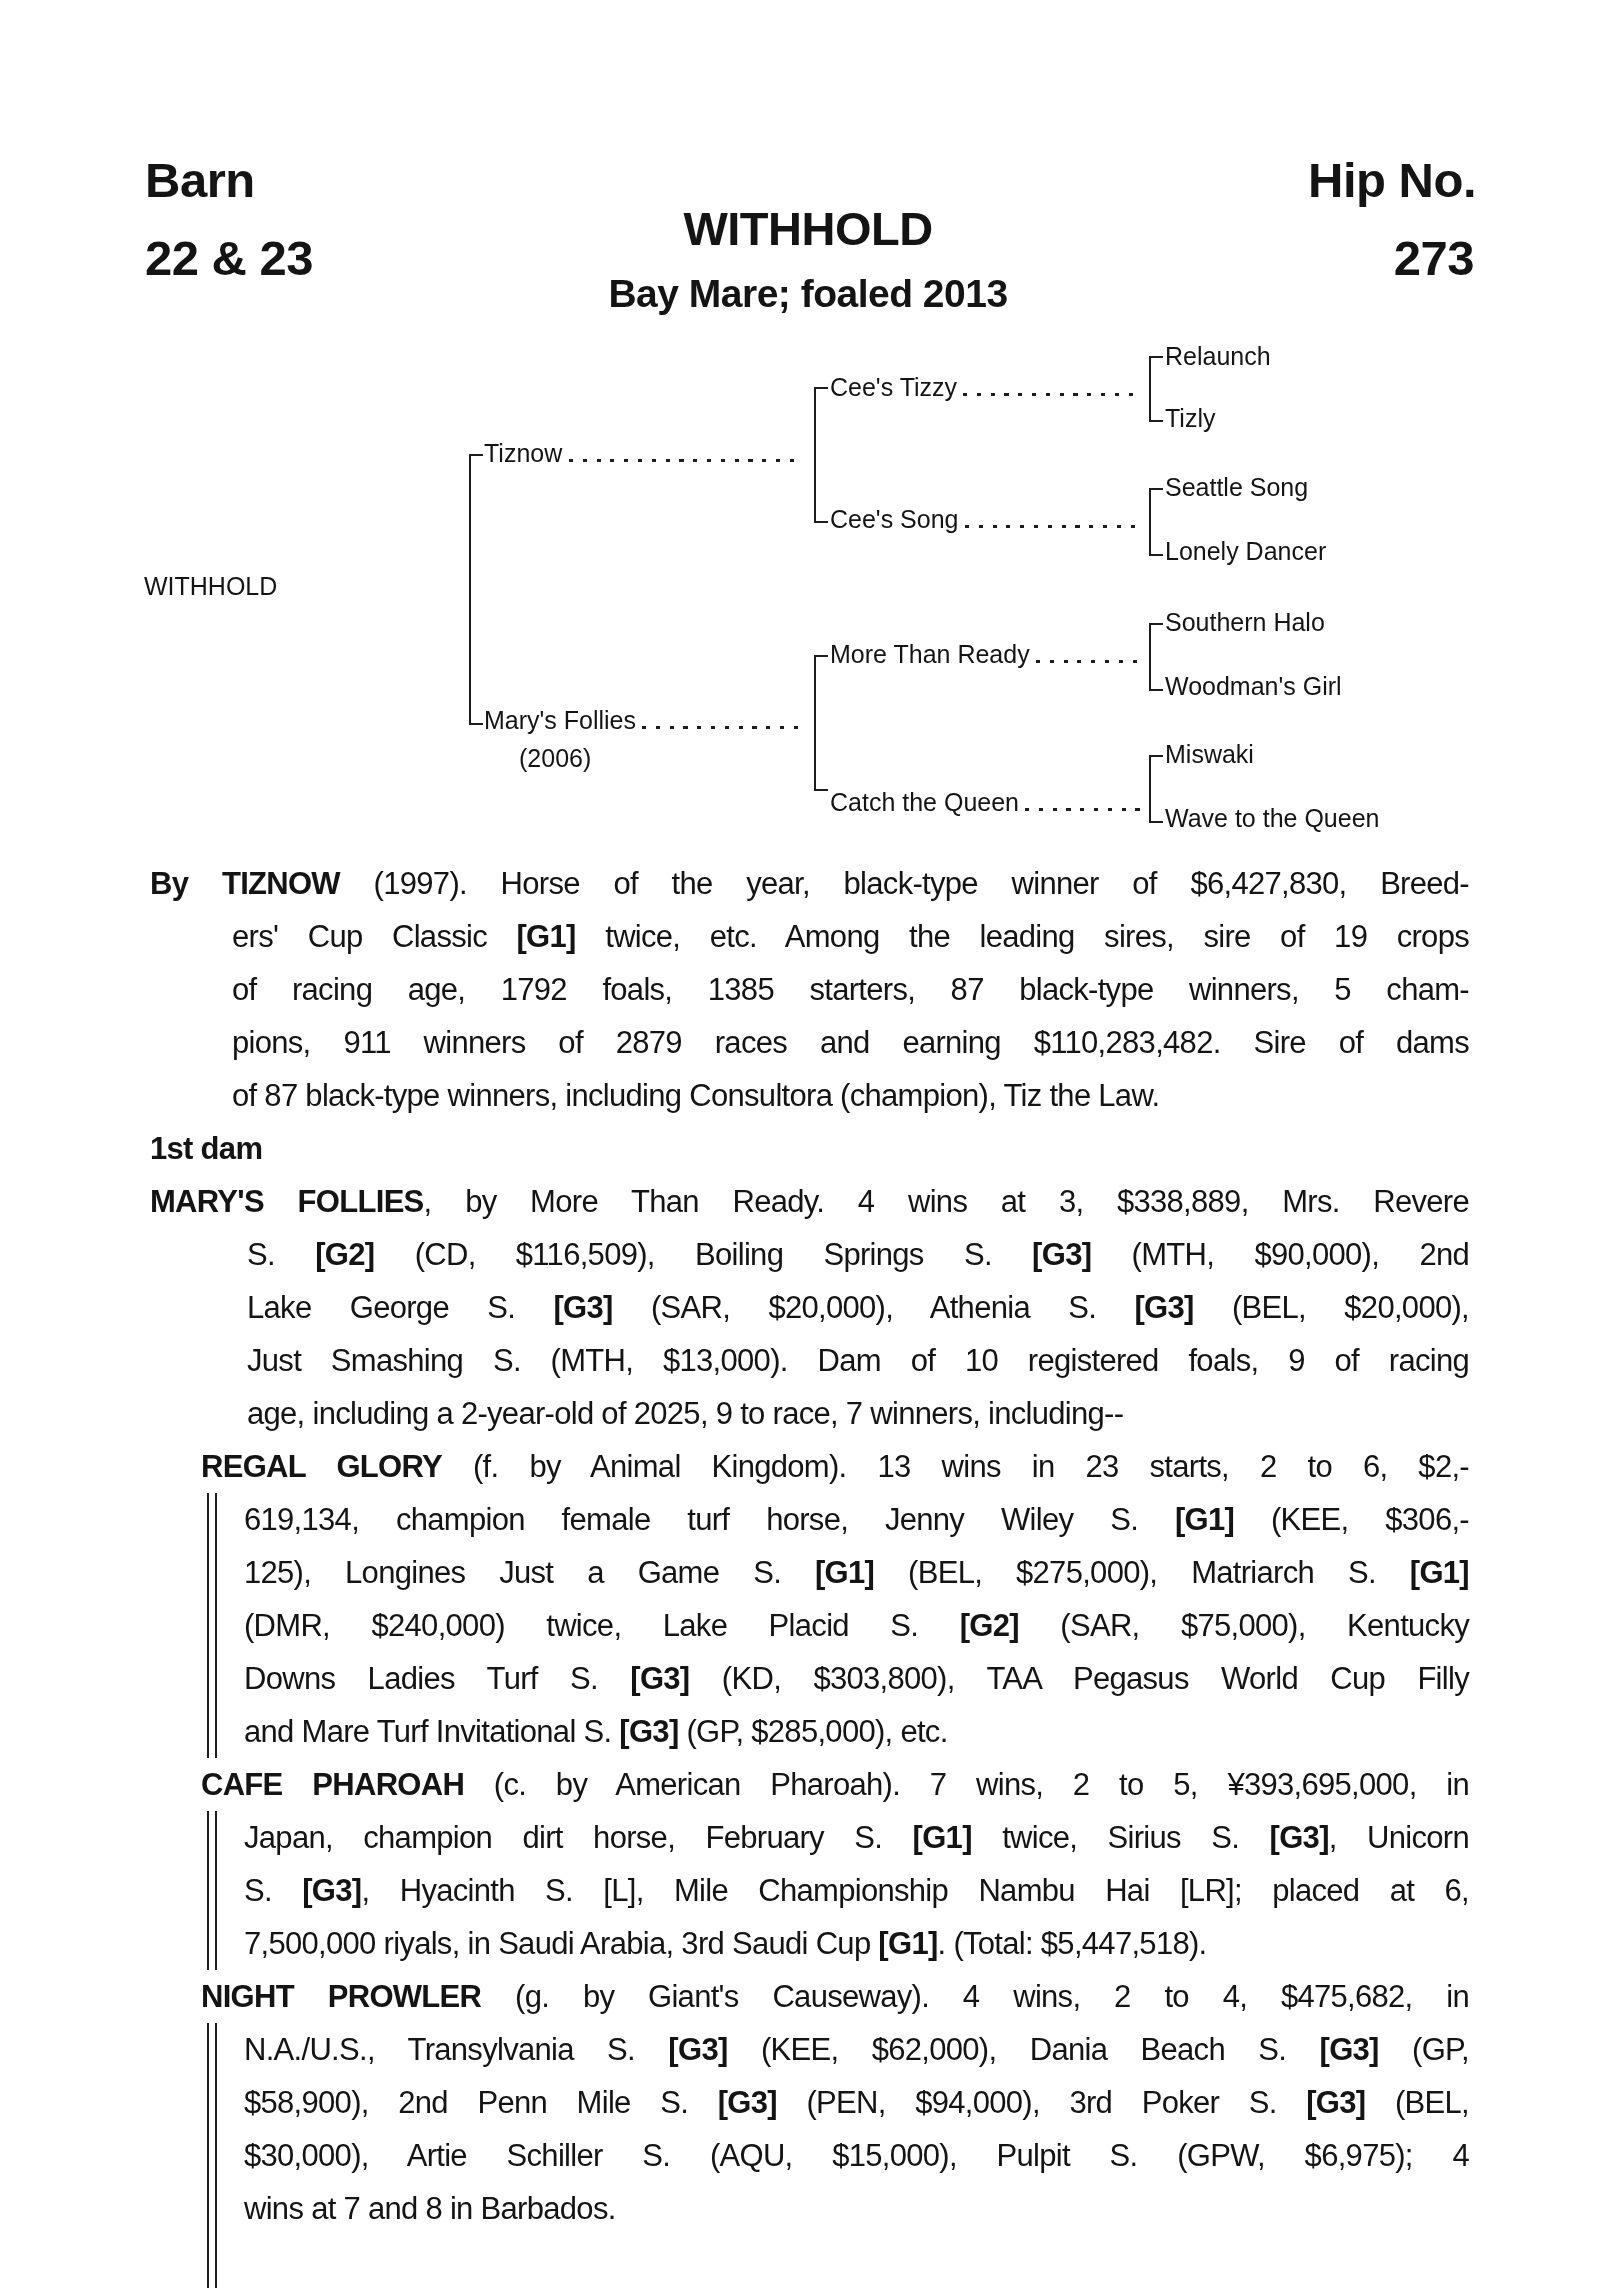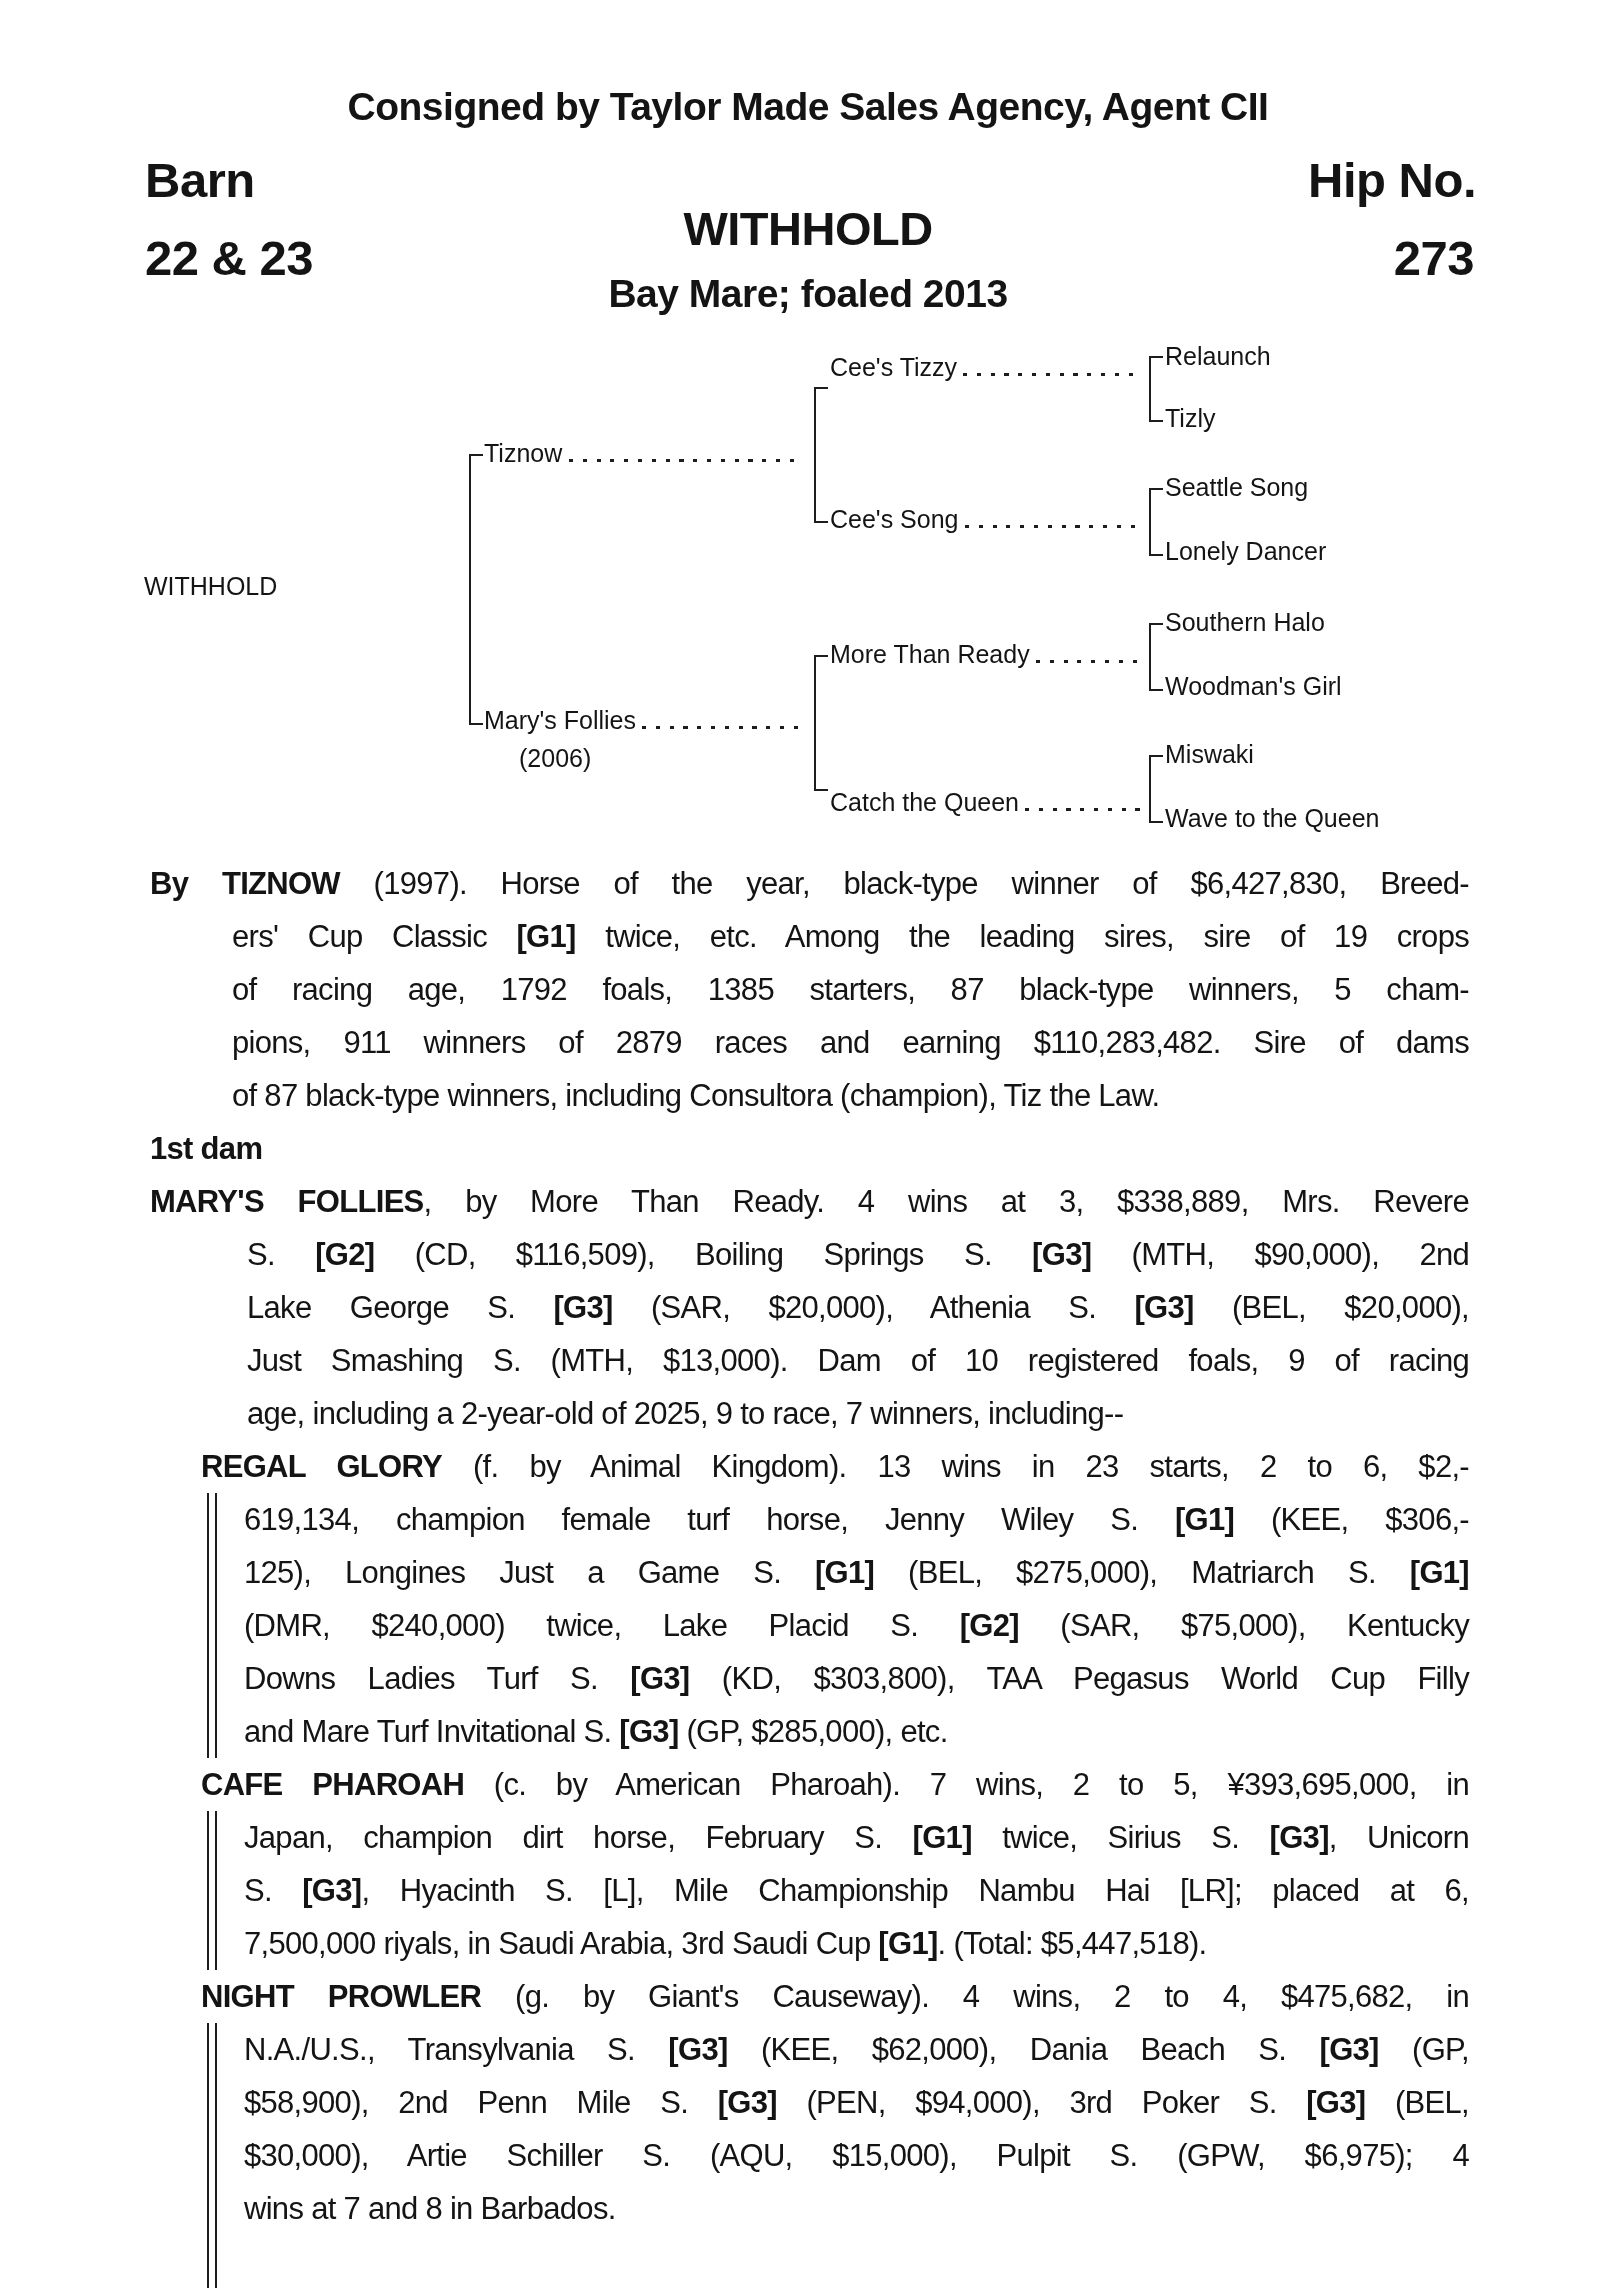--- a/index.html
+++ b/index.html
@@ -57,21 +57,20 @@
   .bars{
     position:absolute;left:-37px;top:0;height:100%;width:6px;
     border-left:2.3px solid #1d1d1d;border-right:2.3px solid #1d1d1d;
   }
 </style>
 </head>
 <body>
 
 <div class="page">
 
-  <div class="consignor">Consigned by Taylor Made Sales Agency, Agent CII</div>
   <div class="corner barn-label">Barn</div>
   <div class="corner barn-value">22 &amp; 23</div>
   <div class="corner hip-label">Hip No.</div>
   <div class="corner hip-value">273</div>
   <div class="horse-name">WITHHOLD</div>
   <div class="horse-desc">Bay Mare; foaled 2013</div>
 
   <div class="ped">
 
     <div class="pnode" style="left:144px;top:572px;">
@@ -83,21 +82,21 @@
       <span class="leader"></span>
     </div>
     <div class="pnode" style="left:484px;top:706px;width:319px;">
       <span class="pname">Mary's Follies</span>
       <span class="leader"></span>
     </div>
     <div class="pnode" style="left:519px;top:744px;">
       <span class="pname">(2006)</span>
     </div>
 
-    <div class="pnode" style="left:830px;top:353px;width:314px;">
+    <div class="pnode" style="left:830px;top:373px;width:314px;">
       <span class="pname">Cee's Tizzy</span>
       <span class="leader"></span>
     </div>
     <div class="pnode" style="left:830px;top:505px;width:314px;">
       <span class="pname">Cee's Song</span>
       <span class="leader"></span>
     </div>
     <div class="pnode" style="left:830px;top:640px;width:314px;">
       <span class="pname">More Than Ready</span>
       <span class="leader"></span>

